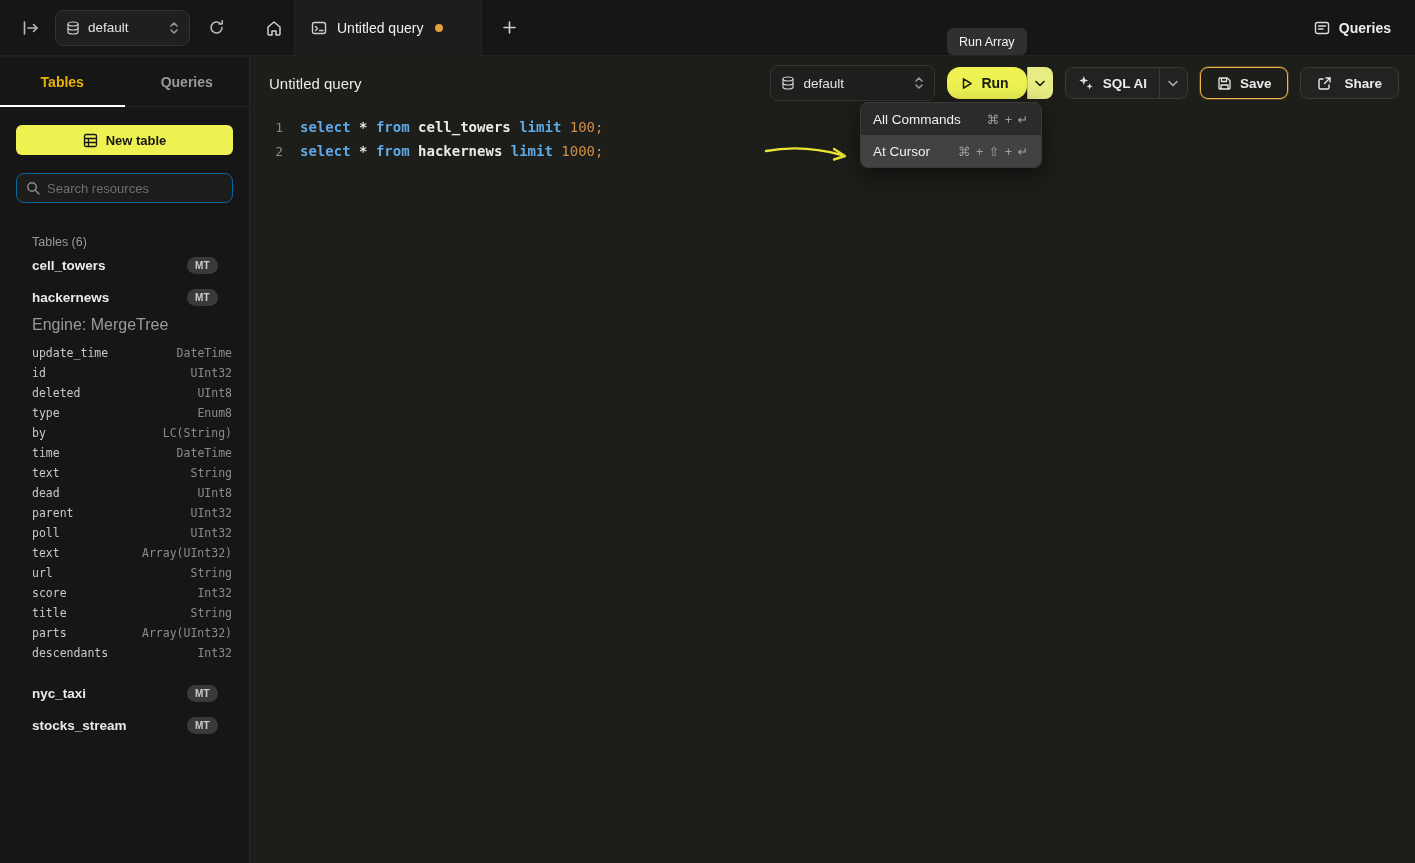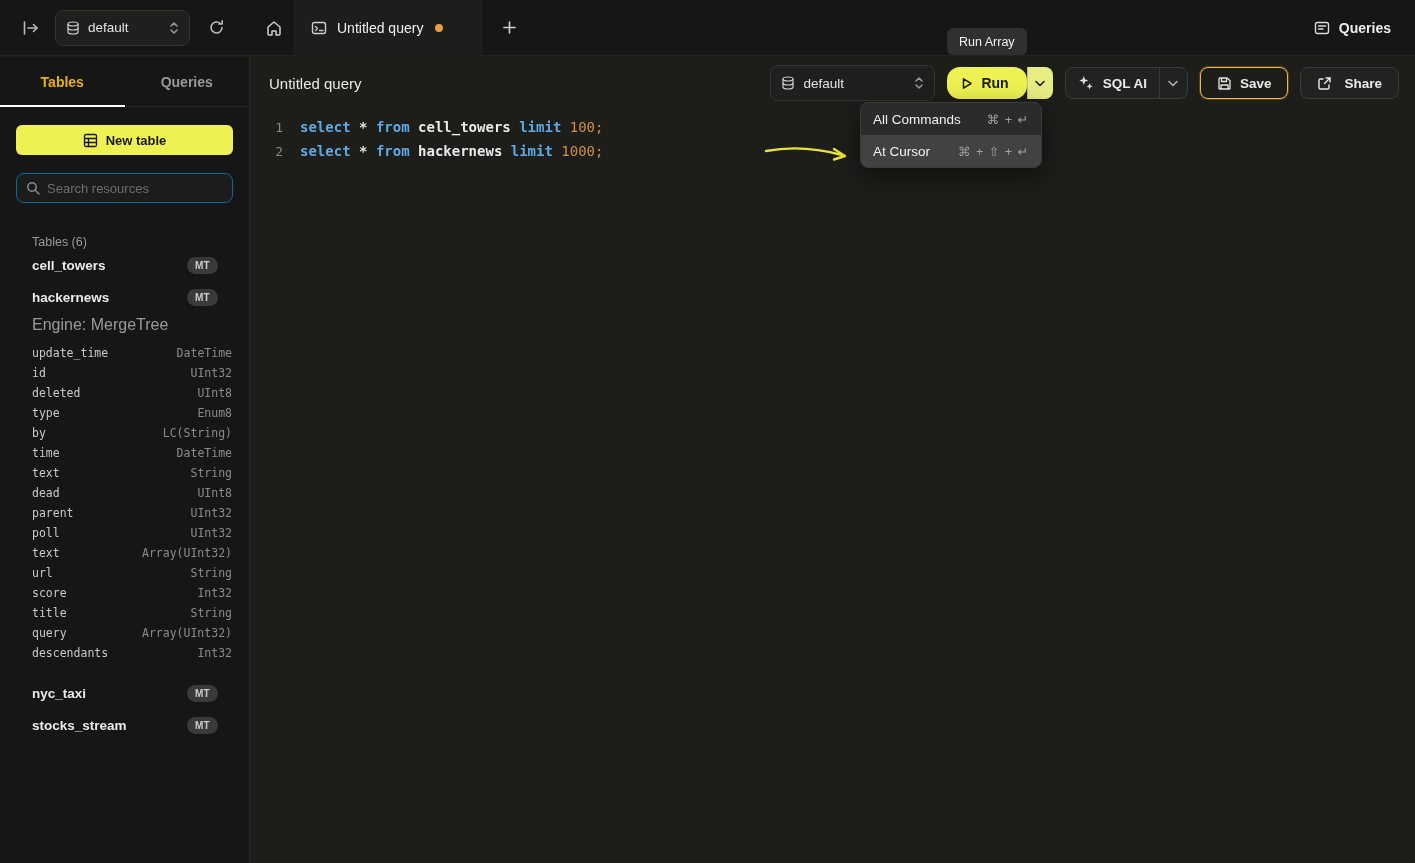--- a/index.html
+++ b/index.html
@@ -337,21 +337,21 @@
           <span class="col-name">score</span>
           <span class="col-type">Int32</span>
         </div>
 
         <div class="col-row">
           <span class="col-name">title</span>
           <span class="col-type">String</span>
         </div>
 
         <div class="col-row">
-          <span class="col-name">query</span>
+          <span class="col-name">parts</span>
           <span class="col-type">Array(UInt32)</span>
         </div>
 
         <div class="col-row">
           <span class="col-name">descendants</span>
           <span class="col-type">Int32</span>
         </div>
       </div>
 
     <div class="tbl-row spaced">

